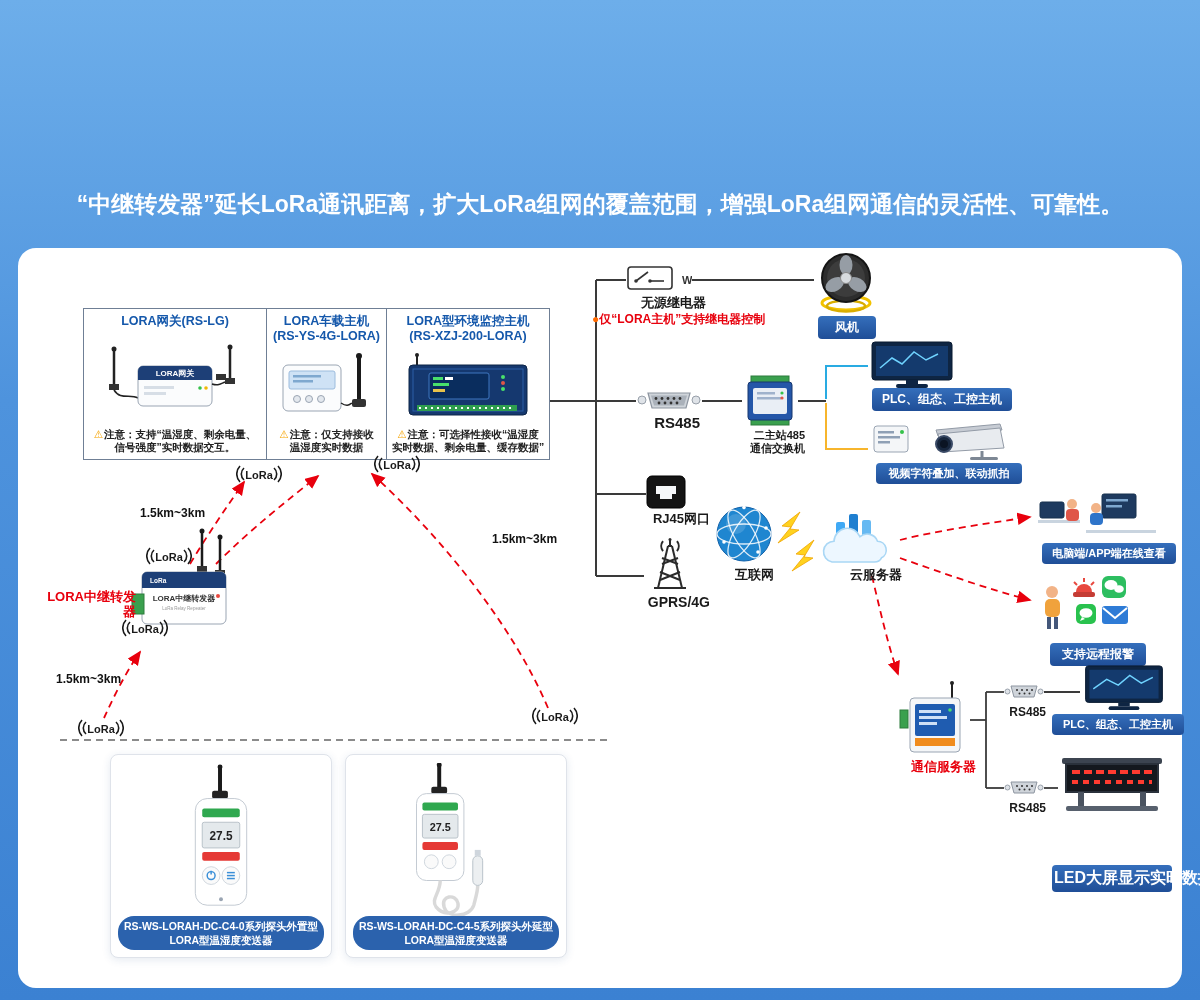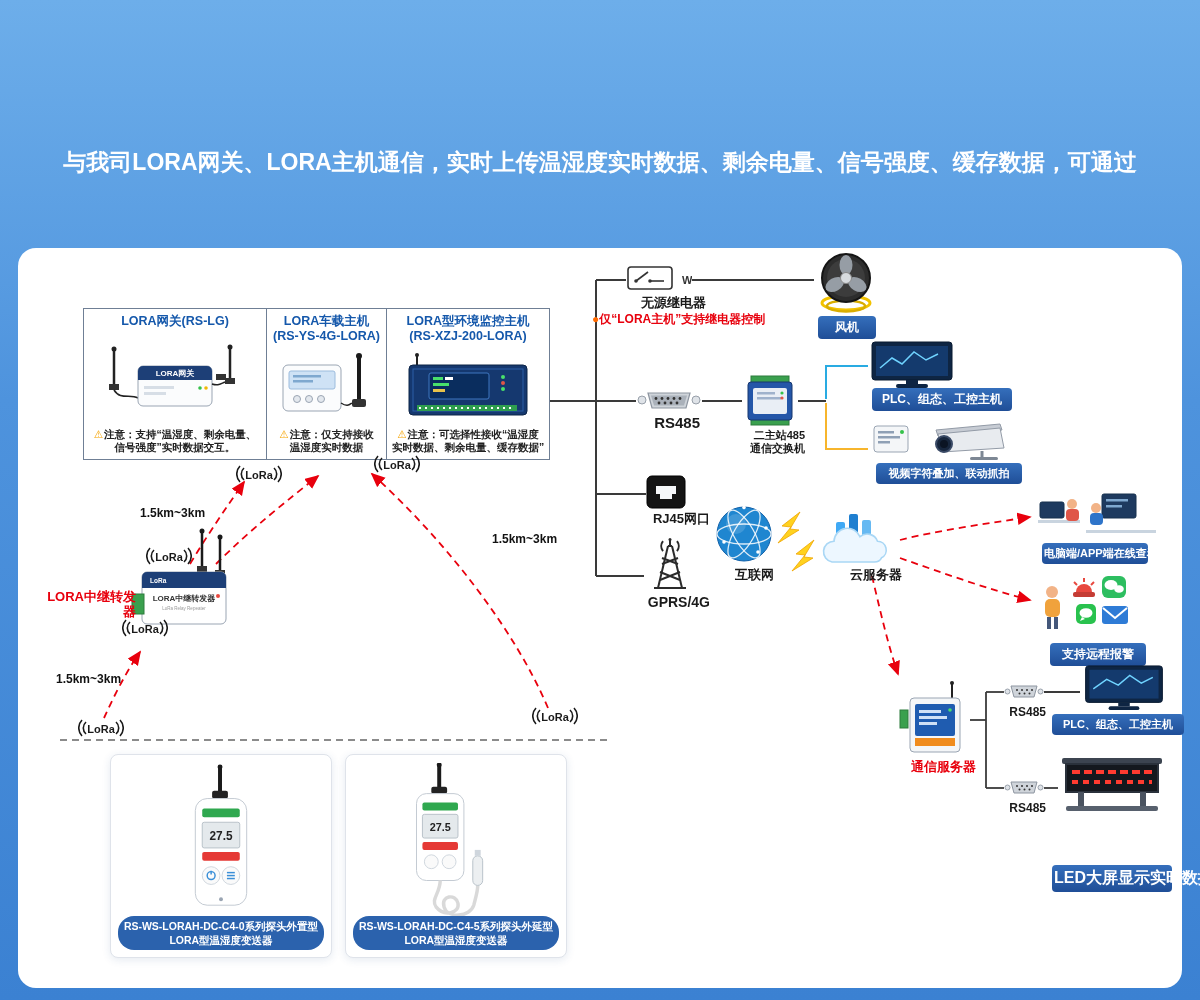--- a/index.html
+++ b/index.html
@@ -28,21 +28,21 @@
         box-shadow:0 2px 8px rgba(40,80,140,.12)}
   .scap{position:absolute;left:7px;right:7px;bottom:7px;background:#2b62ad;border-radius:16px;color:#fff;
         font-weight:bold;font-size:10.5px;text-align:center;line-height:1.35;padding:3px 0}
   .dist{position:absolute;font-size:12px;font-weight:bold;color:#111;white-space:nowrap}
 </style>
 </head>
 <body>
 
 <div class="page">
 
-  <div class="desc desc1">与我司LORA网关、LORA主机通信，实时上传温湿度实时数据、剩余电量、信号强度、缓存数据，可通过</div>
+  <div class="desc desc2">“中继转发器”延长LoRa通讯距离，扩大LoRa组网的覆盖范围，增强LoRa组网通信的灵活性、可靠性。</div>
 
   <div class="panel"></div>
 
   <svg class="ov" width="1200" height="1000" viewBox="0 0 1200 1000">
     <defs>
       <marker id="arr" markerWidth="9" markerHeight="8" refX="7" refY="3.5" orient="auto">
         <path d="M0,0 L8,3.5 L0,7 Z" fill="#e8000d"></path>
       </marker>
     </defs>
     <g stroke="#3a3a3a" stroke-width="2" fill="none">
@@ -317,21 +317,21 @@
       <circle cx="36" cy="14" r="5" fill="#f2b387"></circle>
         <rect x="30" y="19" width="13" height="12" rx="4" fill="#e05648"></rect>
       <rect x="66" y="4" width="34" height="24" rx="2" fill="#1e3a5f" stroke="#16314f"></rect>
       <rect x="70" y="9" width="22" height="2.5" fill="#7fa8cf"></rect>
         <rect x="70" y="15" width="16" height="2.5" fill="#7fa8cf"></rect>
       <circle cx="60" cy="18" r="5" fill="#f2b387"></circle>
         <rect x="54" y="23" width="13" height="12" rx="4" fill="#2e74c9"></rect>
       <rect x="50" y="40" width="70" height="3" fill="#c9d4df"></rect>
     </svg>
   </div>
-  <div class="pill" style="left:1042px;top:543px;width:106px;font-size:11px">电脑端/APP端在线查看</div>
+  <div class="pill" style="left:1042px;top:543px;width:134px;font-size:11px">电脑端/APP端在线查看</div>
   <div class="dev" style="left:1040px;top:576px">
     <svg width="122" height="62" viewBox="0 0 122 62">
       <circle cx="12" cy="16" r="6" fill="#f2b387"></circle>
         <rect x="5" y="23" width="15" height="18" rx="5" fill="#f0a23c"></rect>
       <rect x="7" y="41" width="4" height="12" fill="#44577a"></rect>
         <rect x="14" y="41" width="4" height="12" fill="#44577a"></rect>
       <g>
           <path d="M36,16 a8,8 0 0 1 16,0 z" fill="#e8483f"></path>
           <rect x="33" y="16" width="22" height="5" rx="2" fill="#c43c34"></rect>
         <line x1="44" y1="2" x2="44" y2="6" stroke="#e8483f" stroke-width="2"></line>

